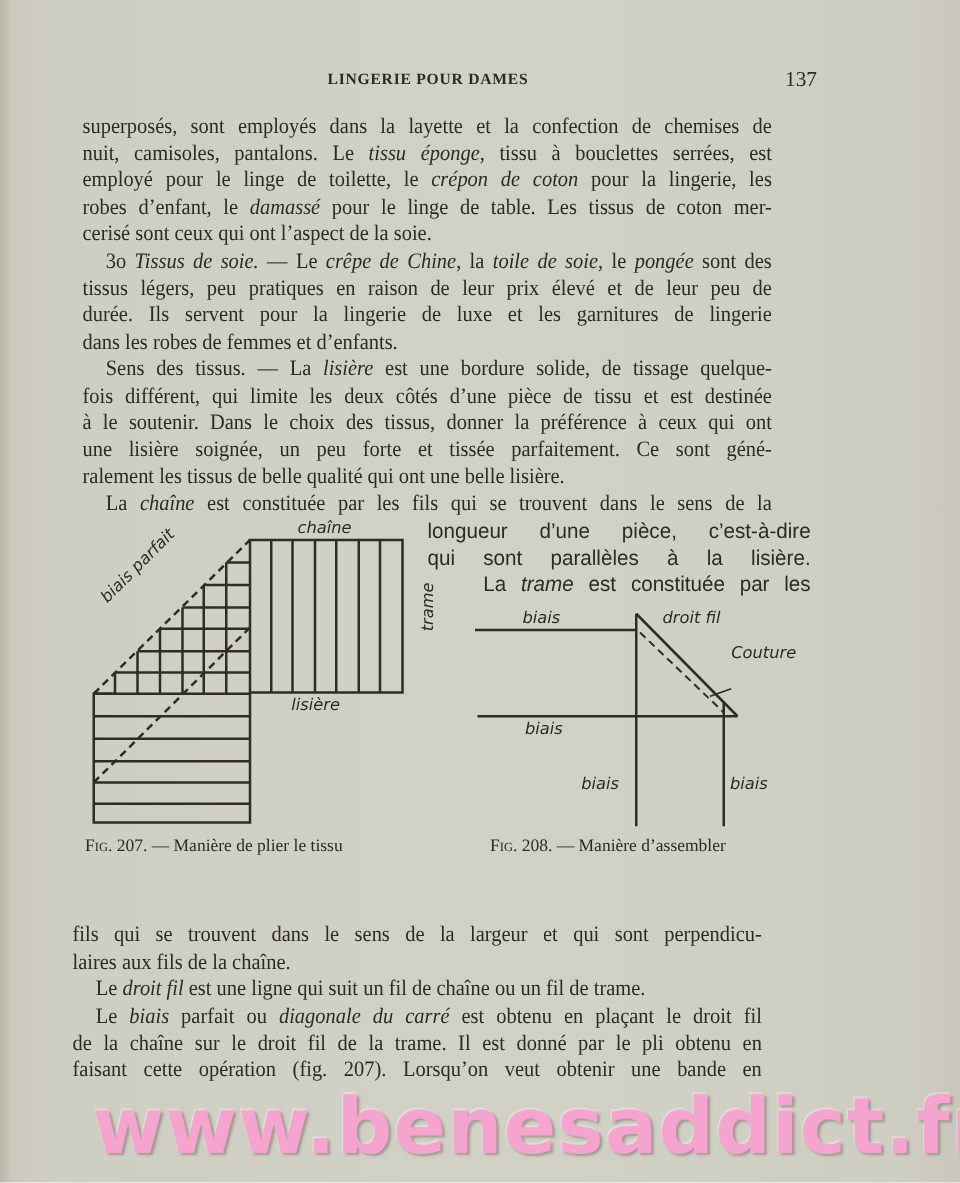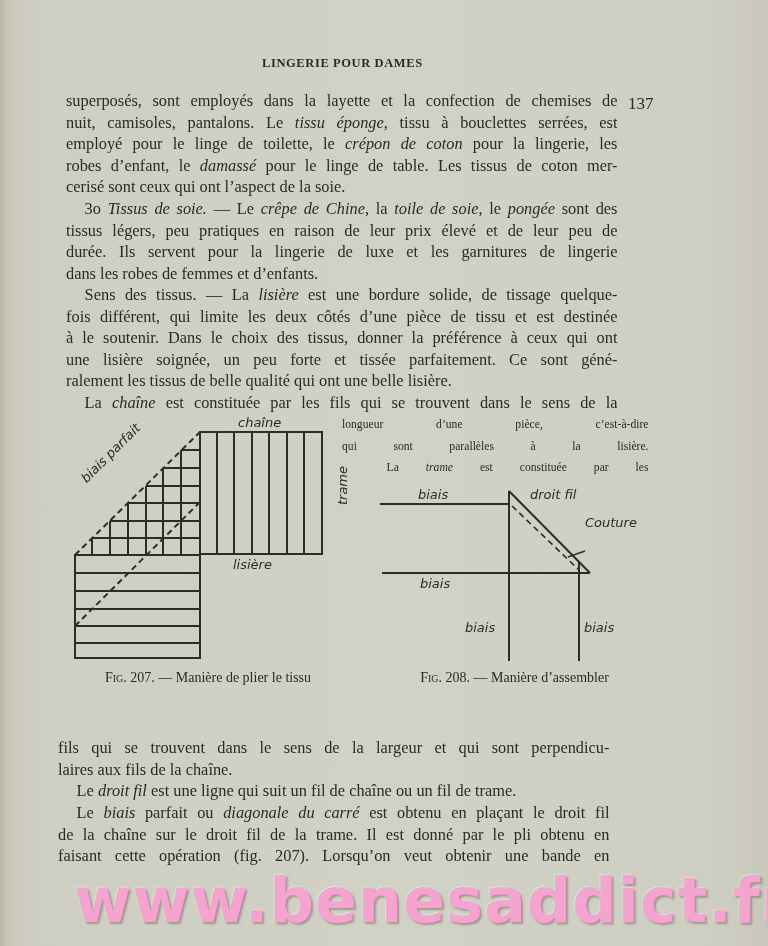--- a/index.html
+++ b/index.html
@@ -11,38 +11,38 @@
   }
   .page { position:absolute; left:0; top:0; width:768px; height:946px;padding-left:28px; }
   .header { position:absolute; top:56px; left:0; width:768px; height:20px; }
   .running-title {
     position:absolute; left:262px; top:0;
     font-size:12.5px; font-weight:bold; letter-spacing:0.6px;
     font-family: "Liberation Serif", serif;
   }
   .page-number {
     position:absolute; left:628px; top:-2px;
-    font-size:17px; font-family: "Liberation Serif", serif; margin-top: 40px;
+    font-size:17px; font-family: "Liberation Serif", serif;
   }
   .textblock {
     position:absolute; left:66px; width:593px;
     font-family: "Liberation Serif", serif;
     font-size:17.6px; line-height:21.6px;
     text-align:justify;
     transform: scaleX(0.93); transform-origin: left top;
   }
   .line { display:block; white-space:nowrap; text-align-last:justify; }
   .line.last { text-align-last:left; }
   .indent { padding-left:20px; }
-  .narrow { position:absolute; left:342px; width:316px; font-family:Liberation Serif, serif; font-size:12px; line-height:21.6px; }
+  .narrow { position:absolute; left:342px; width:316px; font-family:Liberation Sans, sans-serif; font-size:17px; line-height:21.6px; }
   .narrow .line { transform: scaleX(0.97); transform-origin:left top; }
   em, i { font-style:italic; }
   .smallcaps { font-variant: small-caps; }
   .caption {
-    position:absolute; font-family:"Liberation Serif",serif; font-size:14px; line-height:17px; text-align:center;
+    position:absolute; font-family:"Liberation Serif",serif; font-size:14px; line-height:17px; 
   }
   .fig-label {
     position:absolute; font-family:"DejaVu Sans",sans-serif; font-style:italic; font-size:13px; color:#2b2a26;
   }
   svg { position:absolute; left:0; top:0; }
   .watermark {
     position:absolute; left:74px; top:866px; width:610px; height:70px;
     font-family:"DejaVu Sans", sans-serif; font-weight:bold;
     font-size:62px; letter-spacing:1px; line-height:70px;
     color:#f5a3cf;

